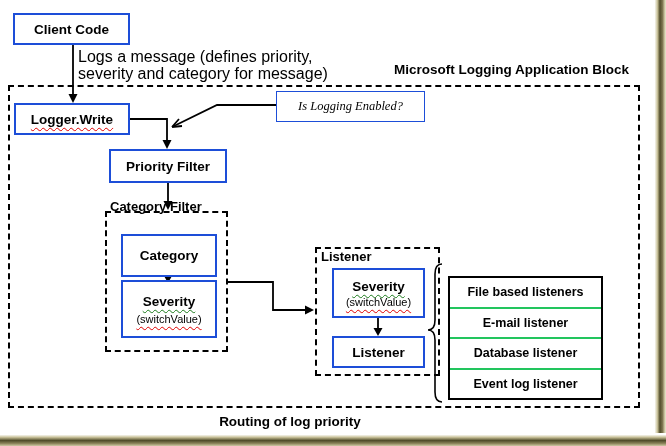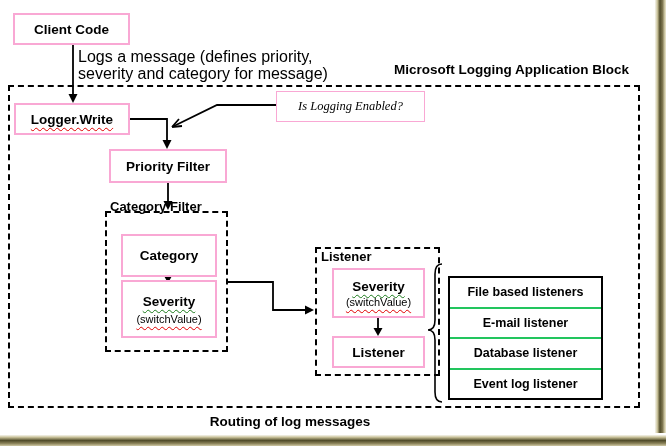--- a/index.html
+++ b/index.html
@@ -1,21 +1,21 @@
 <!DOCTYPE html>
 <html><head>
 <meta charset="utf-8">
 <style>
   html,body{margin:0;padding:0;background:#ffffff;}
   #canvas{
     position:relative;width:666px;height:446px;background:#ffffff;overflow:hidden;
     font-family:"Liberation Sans",sans-serif;color:#000;
   }
   .box{
-    position:absolute;border:2px solid #f9a8d4;background:#fff;
+    position:absolute;border:2px solid #1d4ed8;background:#fff;
     display:flex;align-items:center;justify-content:center;
     font-weight:bold;font-size:13.5px;text-align:center;box-sizing:border-box;
   }
   .dashedbox{
     position:absolute;border:2px dashed #000;background:transparent;box-sizing:border-box;
   }
   .grouplabel{
     position:absolute;font-weight:bold;font-size:13px;white-space:nowrap;
   }
   .note{
@@ -133,18 +133,18 @@
     <span>Listener</span>
   </div>
 
   <div class="listrows" style="left:448px;top:276px;width:155px;height:124px;">
     <div class="listrow">File based listeners</div>
     <div class="listrow">E-mail listener</div>
     <div class="listrow">Database listener</div>
     <div class="listrow">Event log listener</div>
   </div>
 
-  <div class="caption" style="left:140px;top:414px;width:300px;">Routing of log messages</div>
+  <div class="caption" style="left:140px;top:414px;width:300px;">Routing of log priority</div>
 
   <div class="shadow-right"></div>
   <div class="shadow-bottom"></div>
 
 </div>
 
 </body></html>

